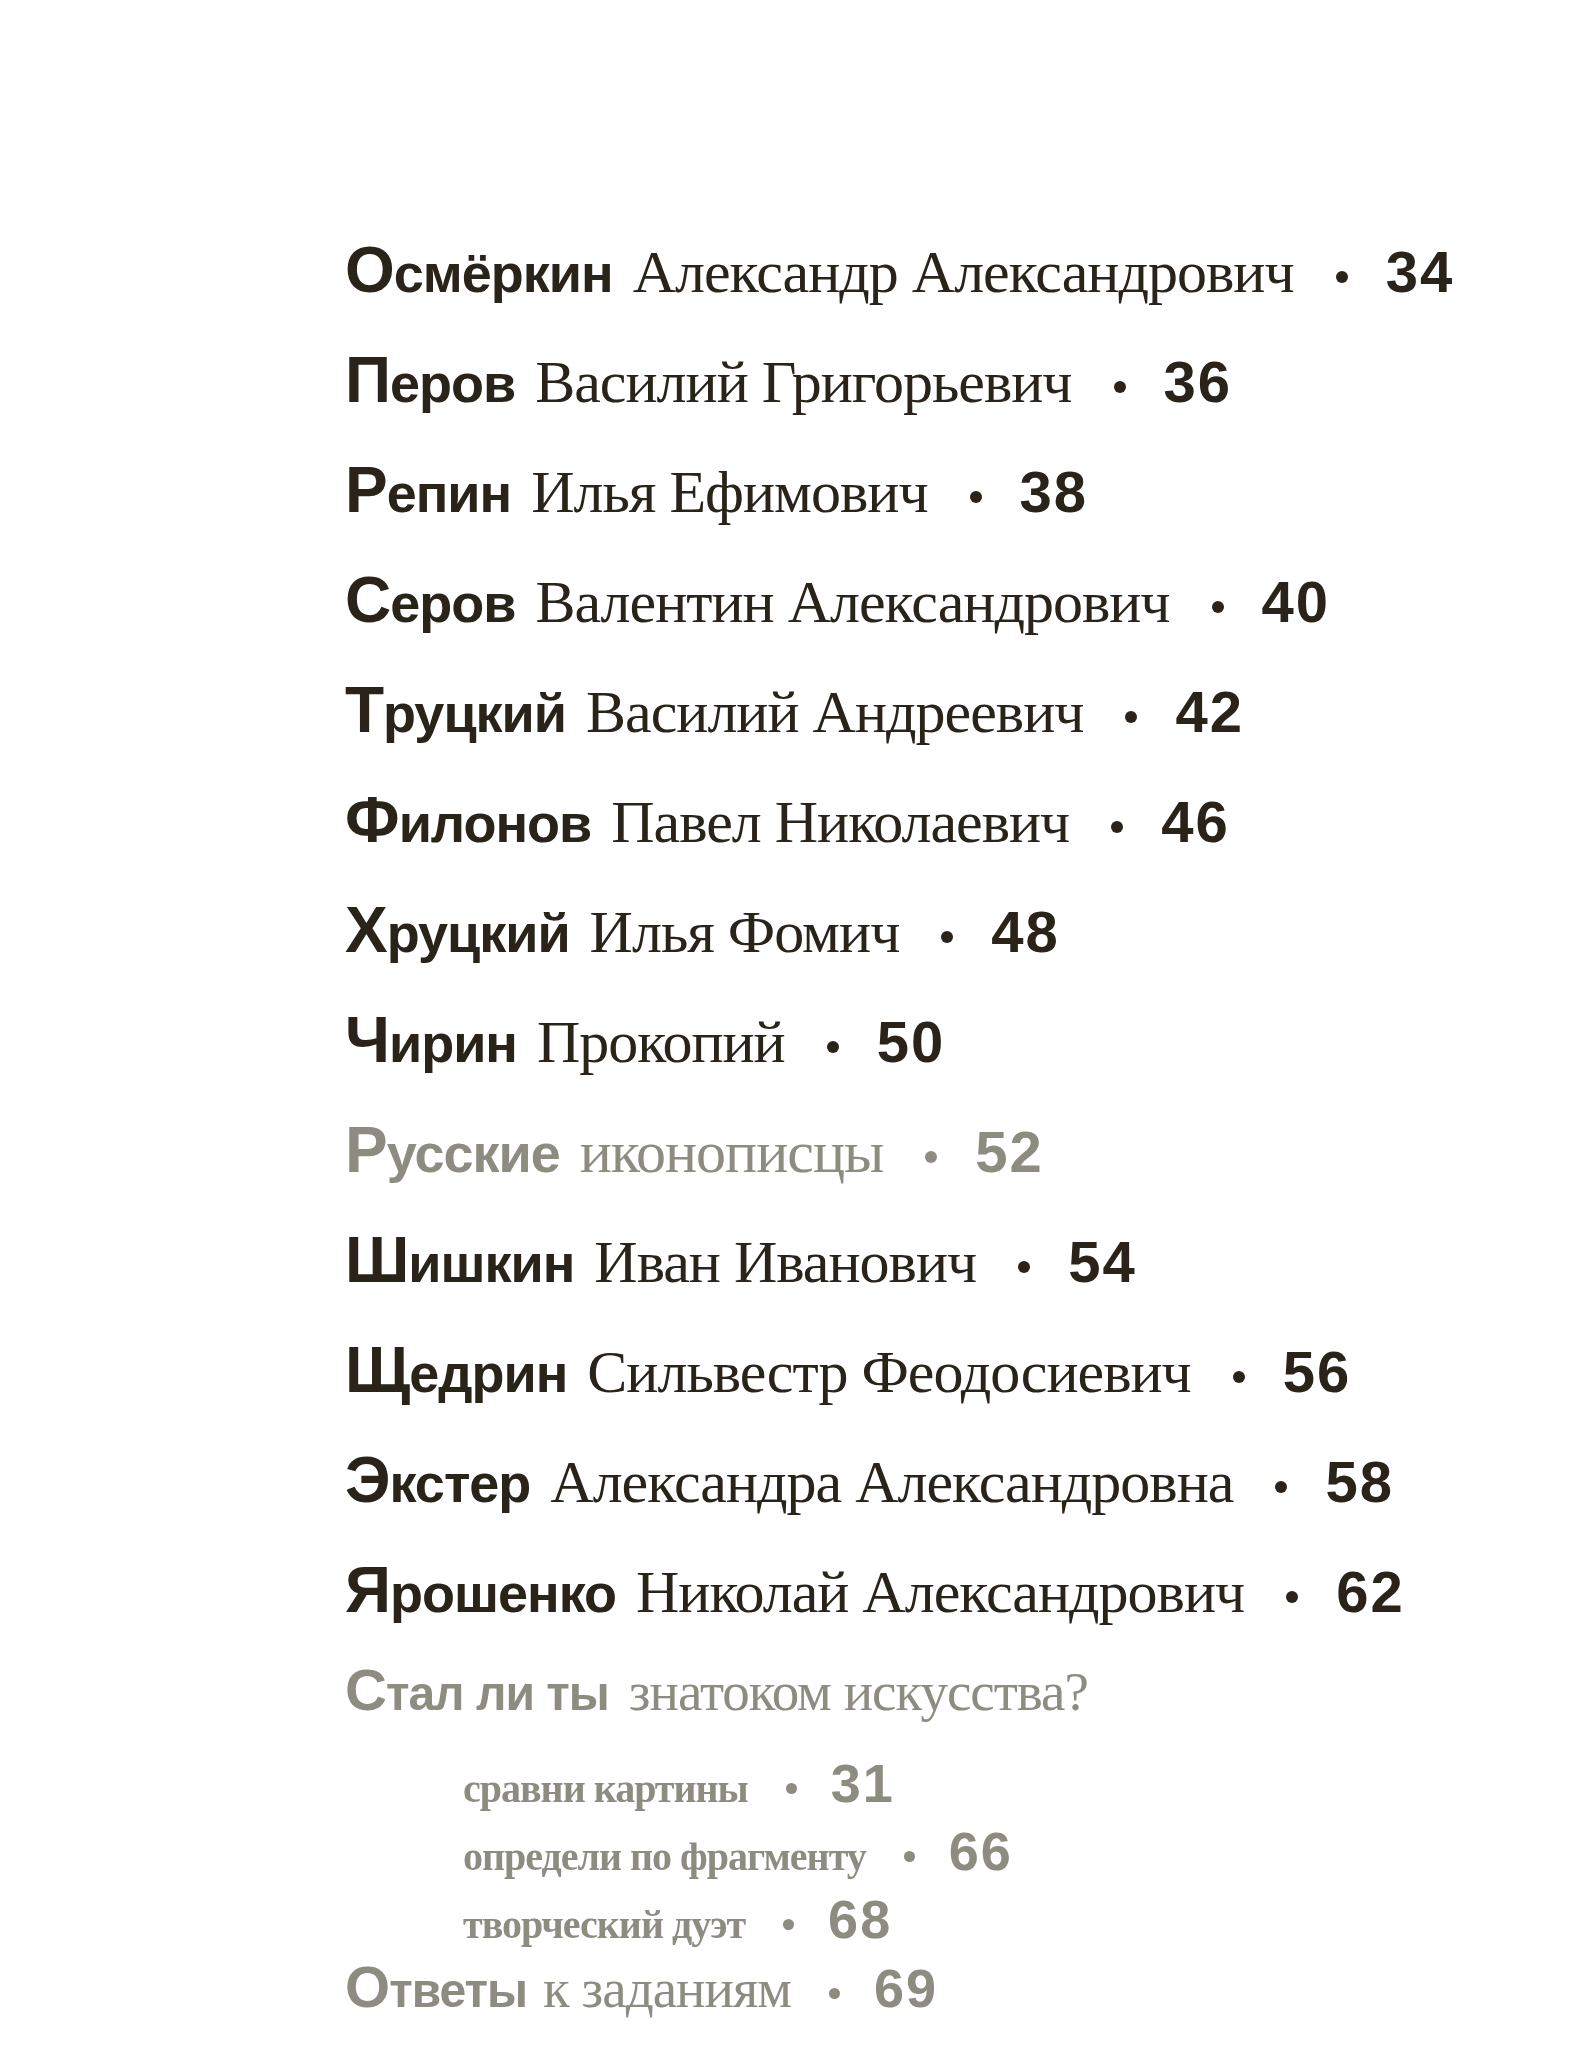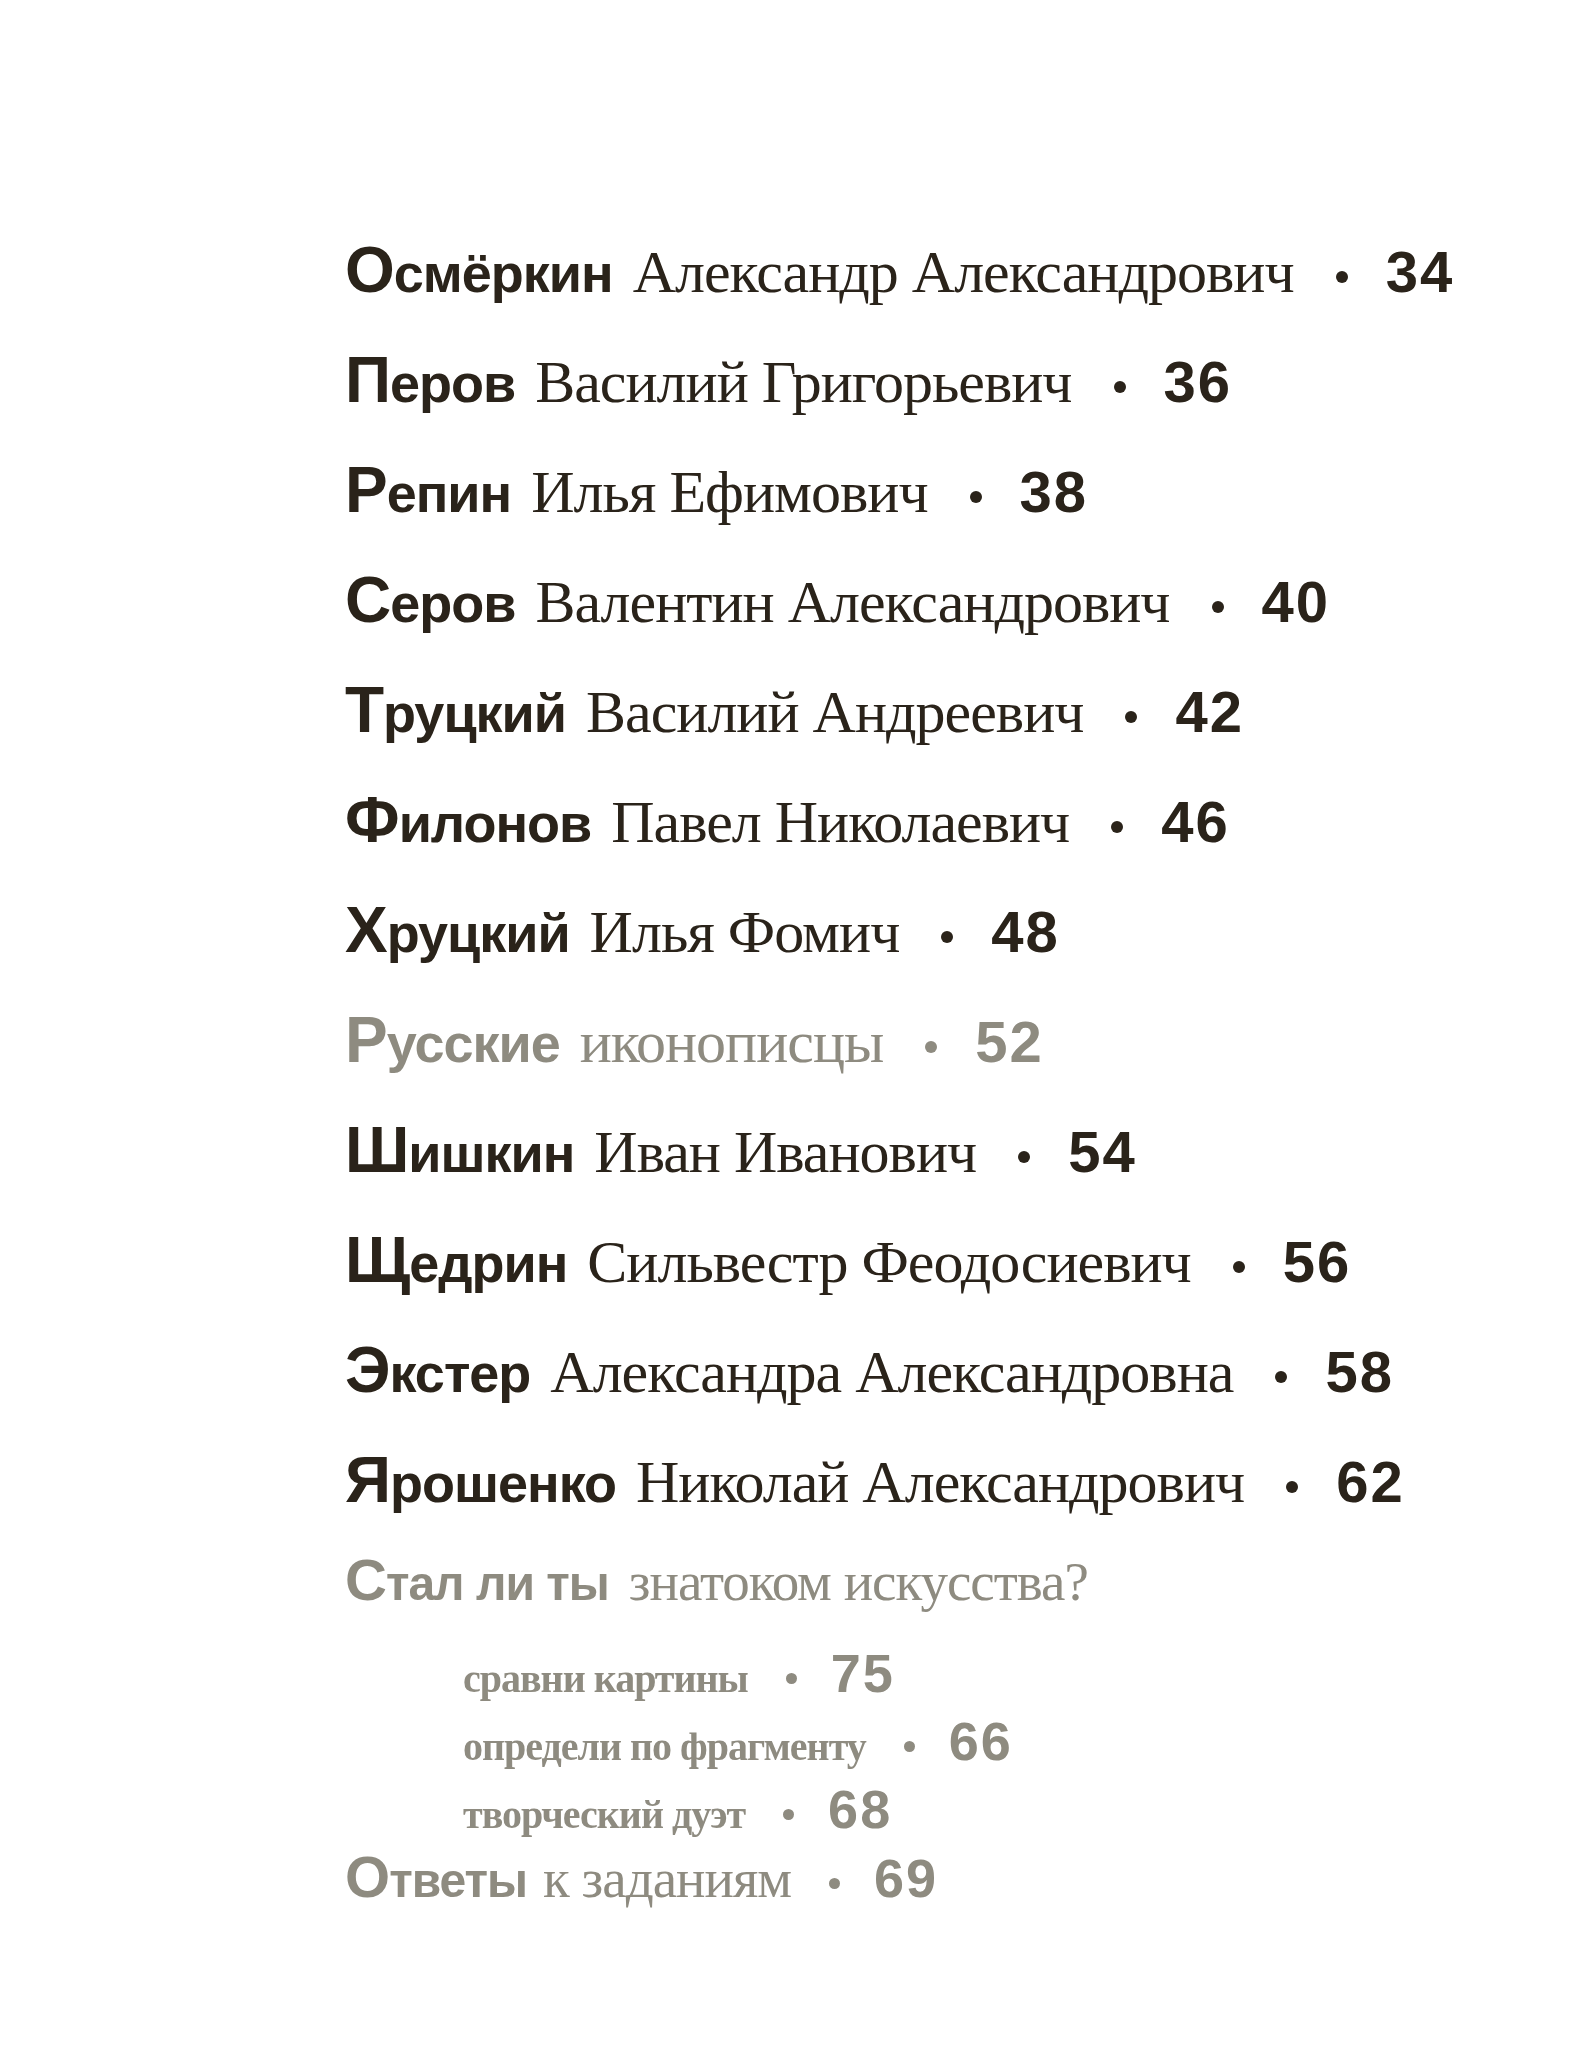--- a/index.html
+++ b/index.html
@@ -104,24 +104,25 @@
 <div class="page">
   <main class="toc">
 
   <div class="entry artist"><span class="bold-part"><span class="initial">О</span><span class="bold-rest">смёркин</span></span><span class="name-part">Александр Александрович</span><span class="dot"></span><span class="pagenum">34</span></div>
       <div class="entry artist"><span class="bold-part"><span class="initial">П</span><span class="bold-rest">еров</span></span><span class="name-part">Василий Григорьевич</span><span class="dot"></span><span class="pagenum">36</span></div>
       <div class="entry artist"><span class="bold-part"><span class="initial">Р</span><span class="bold-rest">епин</span></span><span class="name-part">Илья Ефимович</span><span class="dot"></span><span class="pagenum">38</span></div>
       <div class="entry artist"><span class="bold-part"><span class="initial">С</span><span class="bold-rest">еров</span></span><span class="name-part">Валентин Александрович</span><span class="dot"></span><span class="pagenum">40</span></div>
       <div class="entry artist"><span class="bold-part"><span class="initial">Т</span><span class="bold-rest">руцкий</span></span><span class="name-part">Василий Андреевич</span><span class="dot"></span><span class="pagenum">42</span></div>
       <div class="entry artist"><span class="bold-part"><span class="initial">Ф</span><span class="bold-rest">илонов</span></span><span class="name-part">Павел Николаевич</span><span class="dot"></span><span class="pagenum">46</span></div>
       <div class="entry artist"><span class="bold-part"><span class="initial">Х</span><span class="bold-rest">руцкий</span></span><span class="name-part">Илья Фомич</span><span class="dot"></span><span class="pagenum">48</span></div>
+      <div class="entry artist"><span class="bold-part"><span class="initial">Ч</span><span class="bold-rest">ирин</span></span><span class="name-part">Прокопий</span><span class="dot"></span><span class="pagenum">50</span></div>
       <div class="entry artist muted"><span class="bold-part"><span class="initial">Р</span><span class="bold-rest">усские</span></span><span class="name-part">иконописцы</span><span class="dot"></span><span class="pagenum">52</span></div>
       <div class="entry artist"><span class="bold-part"><span class="initial">Ш</span><span class="bold-rest">ишкин</span></span><span class="name-part">Иван Иванович</span><span class="dot"></span><span class="pagenum">54</span></div>
       <div class="entry artist"><span class="bold-part"><span class="initial">Щ</span><span class="bold-rest">едрин</span></span><span class="name-part">Сильвестр Феодосиевич</span><span class="dot"></span><span class="pagenum">56</span></div>
       <div class="entry artist"><span class="bold-part"><span class="initial">Э</span><span class="bold-rest">кстер</span></span><span class="name-part">Александра Александровна</span><span class="dot"></span><span class="pagenum">58</span></div>
       <div class="entry artist"><span class="bold-part"><span class="initial">Я</span><span class="bold-rest">рошенко</span></span><span class="name-part">Николай Александрович</span><span class="dot"></span><span class="pagenum">62</span></div>
       <div class="entry section muted"><span class="bold-part"><span class="initial">С</span><span class="bold-rest">тал ли ты</span></span><span class="name-part">знатоком искусства?</span></div>
-      <div class="entry sub muted"><span class="name-part">сравни картины</span><span class="dot"></span><span class="pagenum">75</span></div>
+      <div class="entry sub muted"><span class="name-part">сравни картины</span><span class="dot"></span><span class="pagenum">31</span></div>
       <div class="entry sub muted"><span class="name-part">определи по фрагменту</span><span class="dot"></span><span class="pagenum">66</span></div>
       <div class="entry sub muted"><span class="name-part">творческий дуэт</span><span class="dot"></span><span class="pagenum">68</span></div>
       <div class="entry answers muted"><span class="bold-part"><span class="initial">О</span><span class="bold-rest">тветы</span></span><span class="name-part">к заданиям</span><span class="dot"></span><span class="pagenum">69</span></div>
     </main>
 </div>
 
 </body></html>

